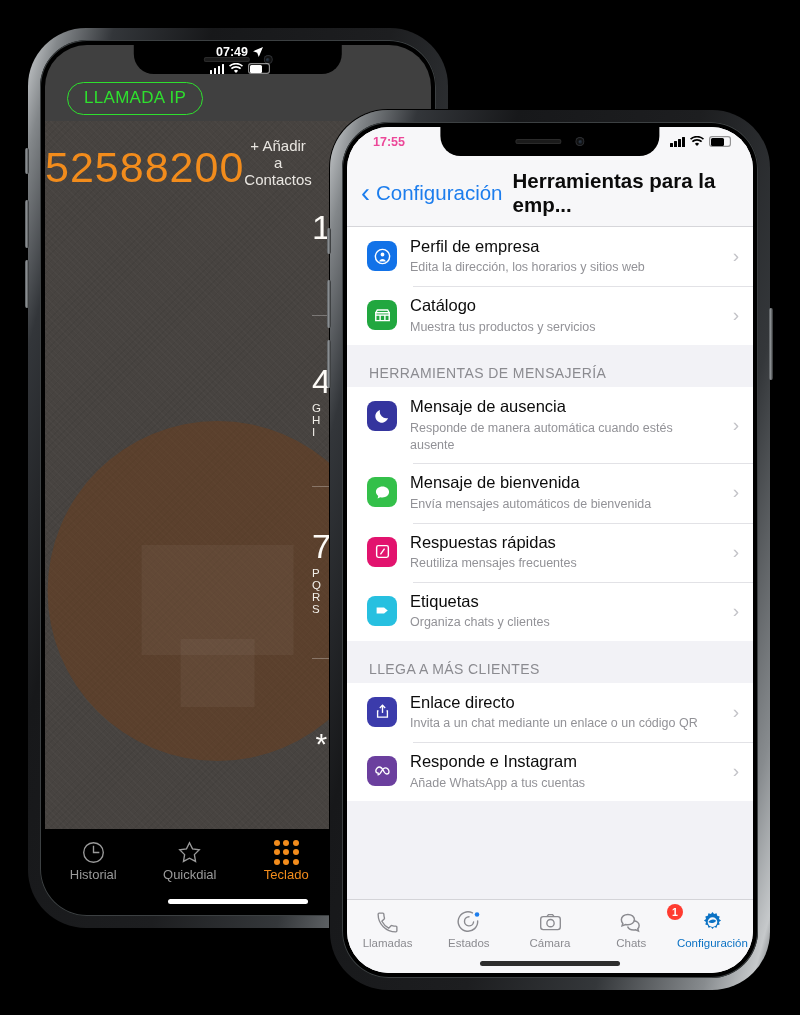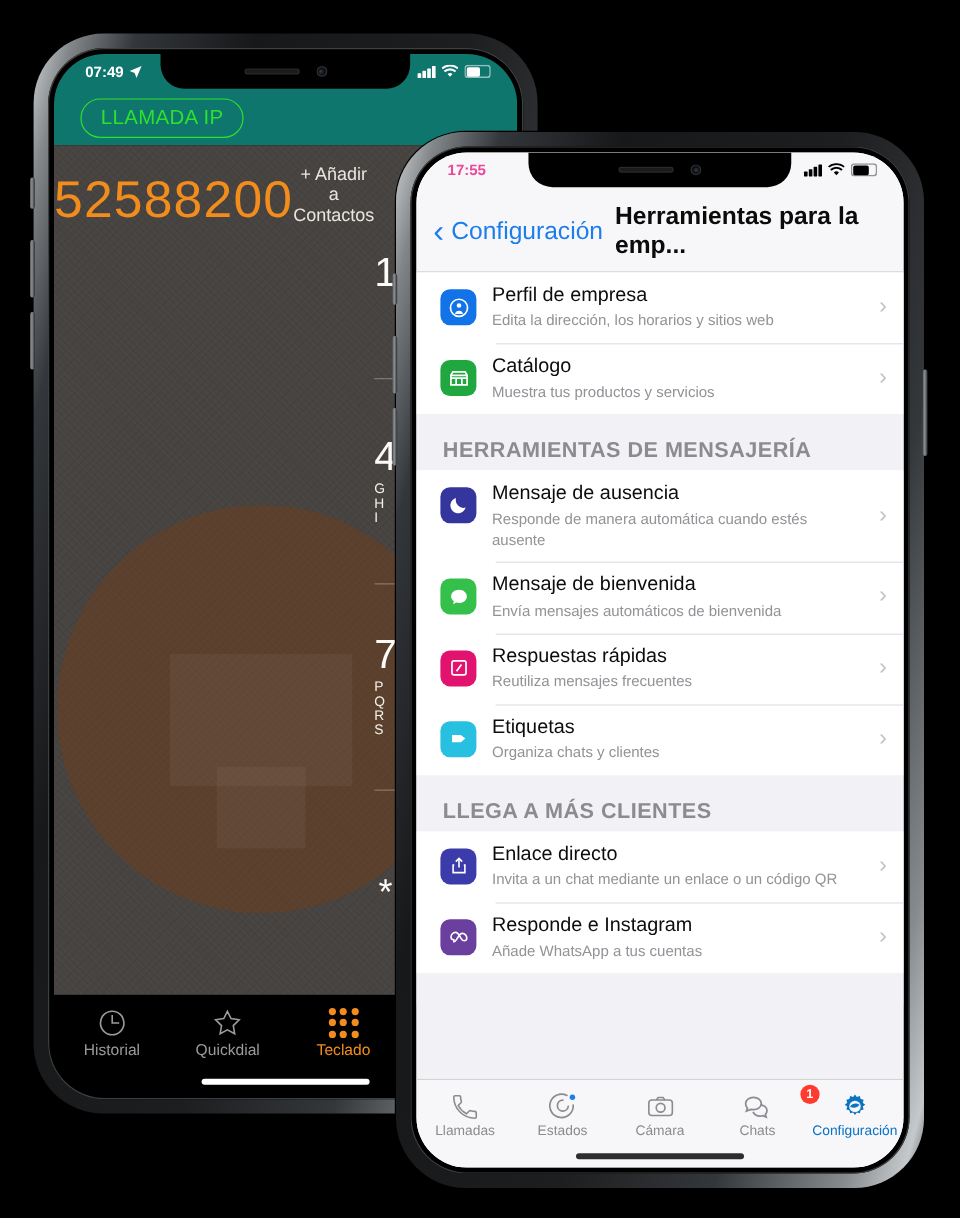--- a/index.html
+++ b/index.html
@@ -78,21 +78,21 @@
   .bars i:nth-child(1){height:4px}.bars i:nth-child(2){height:6px}
   .bars i:nth-child(3){height:8px}.bars i:nth-child(4){height:10px}
   .batt { width: 22px; height: 11px; border-radius: 3px; position: relative; padding: 1.5px; }
   .batt::after{ content:''; position:absolute; right:-3px; top:3.5px; width:1.8px; height:4px; border-radius:0 1px 1px 0;}
   .batt b { display:block; height:100%; border-radius:1.5px; }
 
   
   #phoneA { left: 28px; top: 28px; width: 420px; height: 900px; }
   #phoneA .screen { background: #000; display: flex; flex-direction: column; }
   .dialer-top {
-    height: 76px; background: #0f766e; flex: none;
+    height: 76px; background: #404040; flex: none;
     display: flex; align-items: flex-end; padding: 0 0 6px 22px;
   }
   .ip-badge {
     border: 1.8px solid #2ee02e; color: #2ee02e;
     border-radius: 18px; padding: 5px 16px 6px;
     font-size: 17px; letter-spacing: .3px; font-weight: 500;
   }
   .dial-body {
     flex: 1; position: relative; overflow: hidden;
     background:
@@ -172,21 +172,21 @@
     display: flex; align-items: center; gap: 5px;
     border-bottom: .5px solid #d6d6da;
   }
   .back-chevron { color: #1c7ded; font-size: 27px; line-height: 1; font-weight: 300; margin-right: 1px; }
   .nav-back-label { color: #1c7ded; font-size: 20.5px; }
   .nav-title { color: #0b0b0b; font-size: 20.5px; font-weight: bold; margin-left: 5px; }
   .list-scroll { flex: 1; overflow: hidden; background: #f2f2f6; }
   .sec-gap { height: 10px; background: #f2f2f6; }
   .sec-header {
     padding: 20px 22px 6px; color: #8b8b90;
-    font-size: 18px; letter-spacing: .4px; background: #f2f2f6; font-weight: bold;
+    font-size: 14px; letter-spacing: .4px; background: #f2f2f6;
   }
   .group { background: #fff; }
   .row {
     display: flex; align-items: flex-start; gap: 13px;
     padding: 9px 14px 10px 20px; background: #fff; position: relative;
   }
   .row + .row::before {
     content:''; position: absolute; top: 0; left: 66px; right: 0;
     height: 1px; background: #e2e2e6;
   }
@@ -225,21 +225,21 @@
     <div class="btn-side" style="right:-3px; top:200px; width:4px; height:72px;"></div>
 
     <div class="phone-inner">
       <div class="screen">
 
         <div class="notch">
           <div class="speaker"></div>
           <div class="cam"></div>
         </div>
 
-        <div class="statusbar" style="color:#fff;">
+        <div class="statusbar" style="color:#fff;flex-direction:column;">
           <div class="sb-left">
             <span>07:49</span>
             <svg width="12" height="12" viewBox="0 0 24 24">
               <path d="M22 2 2 10.5l8.4 3.1L13.5 22z" fill="#fff"></path>
             </svg>
           </div>
           <div class="sb-right">
             <span class="bars">
               <i style="background:#fff"></i>
                 <i style="background:#fff"></i>

